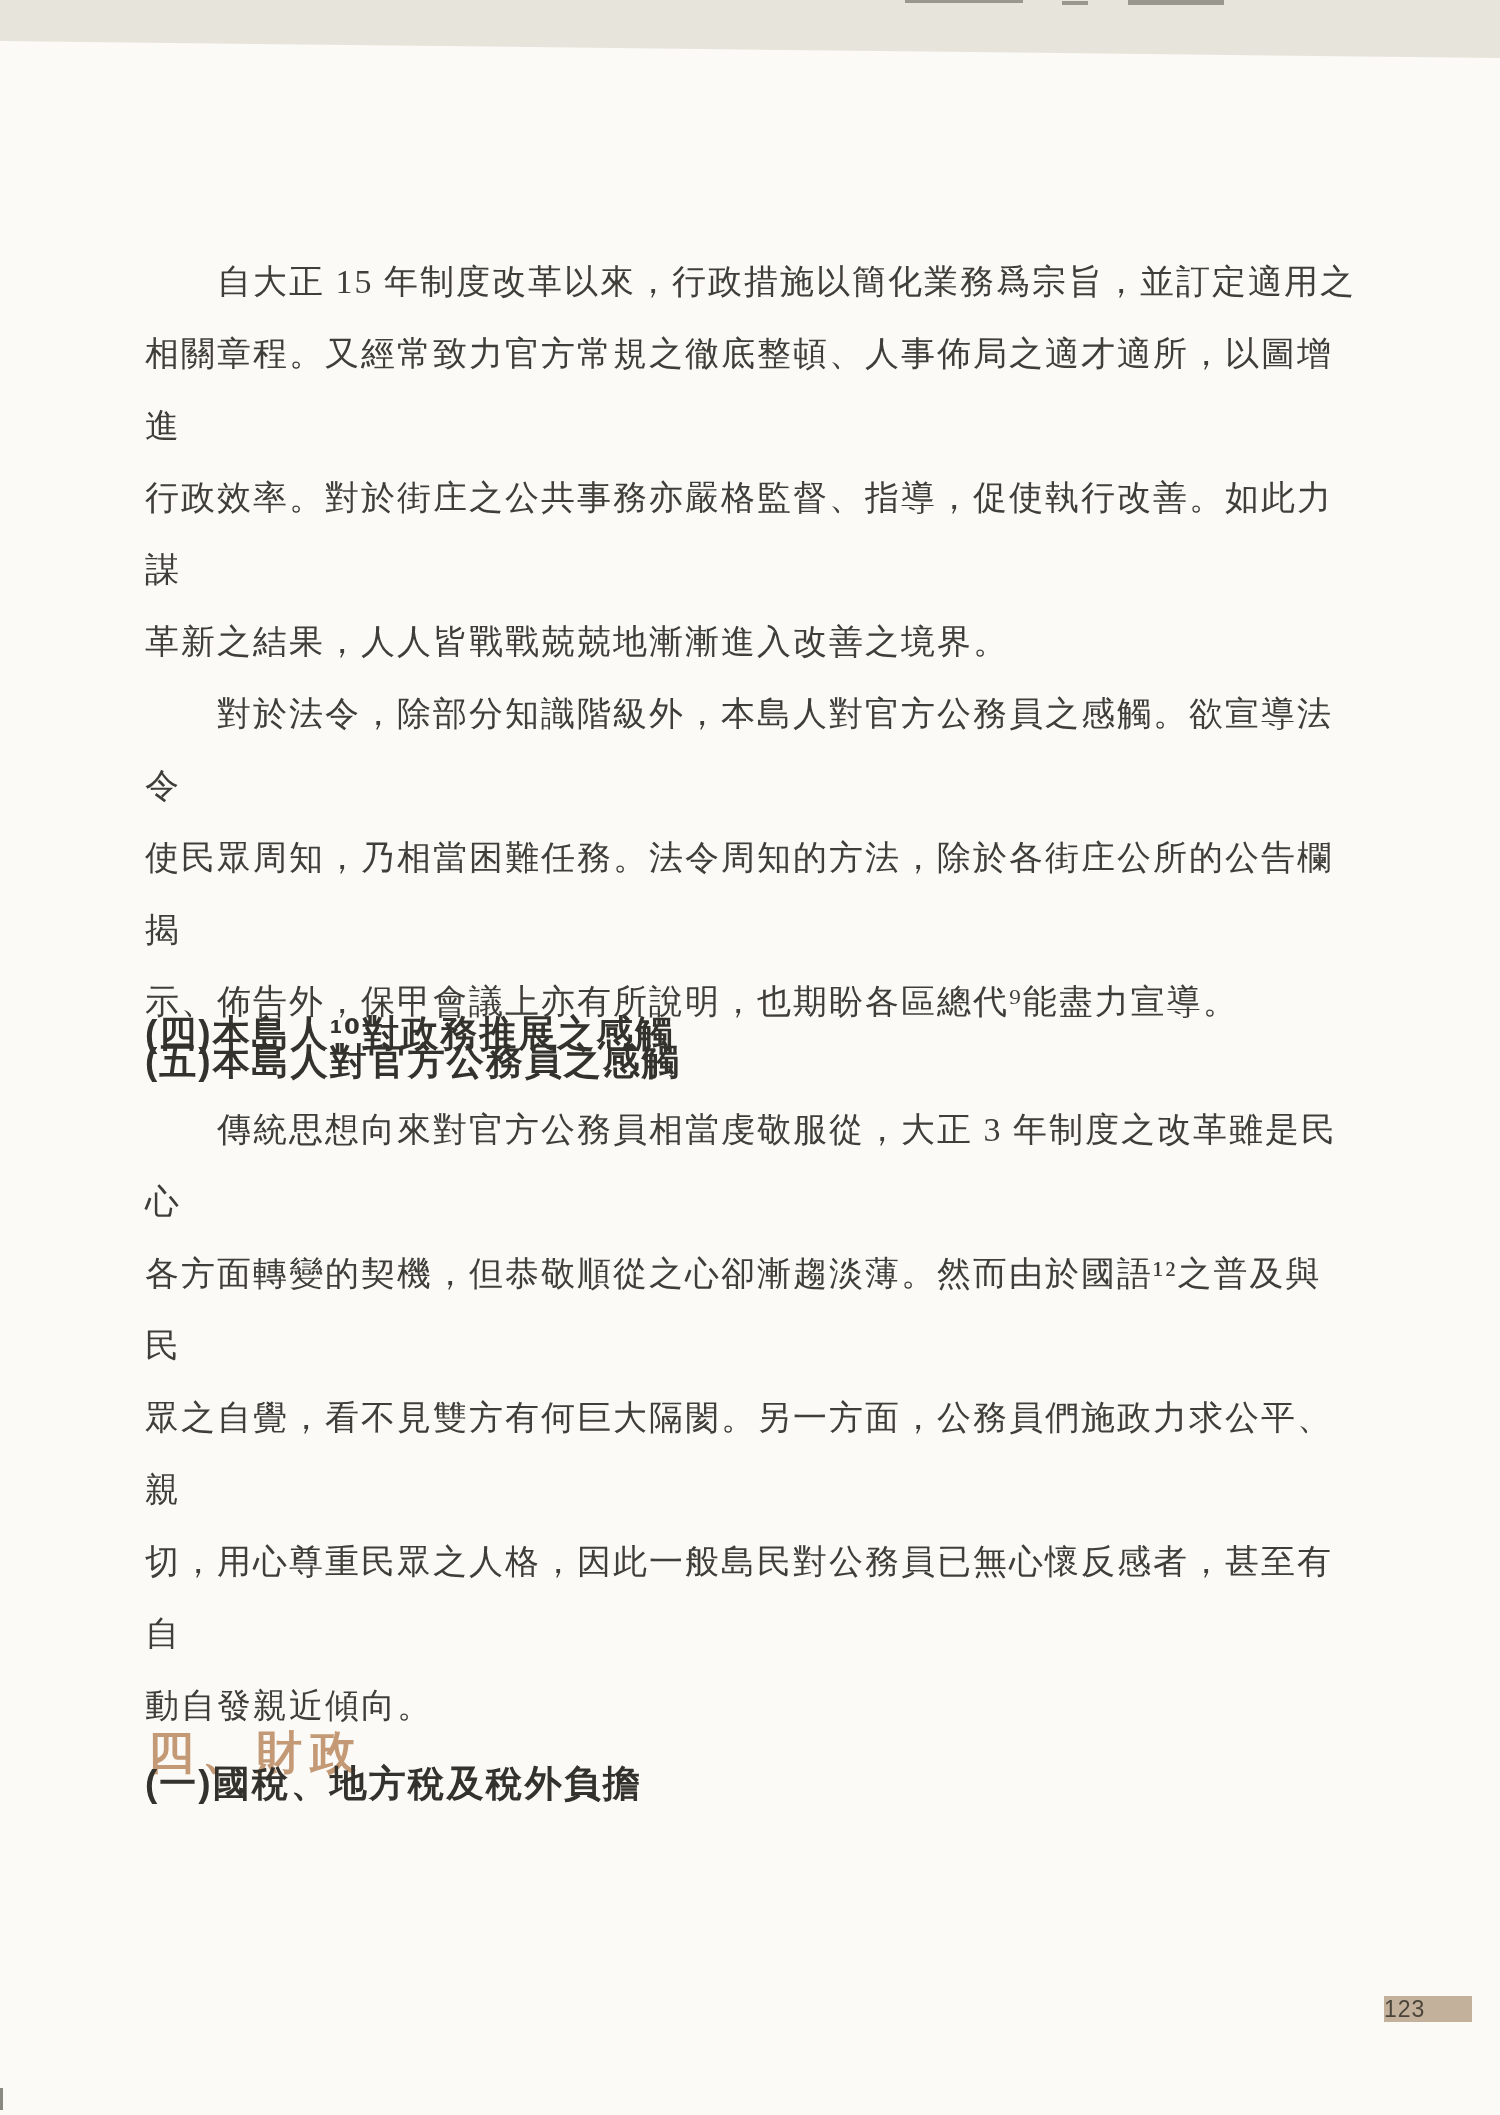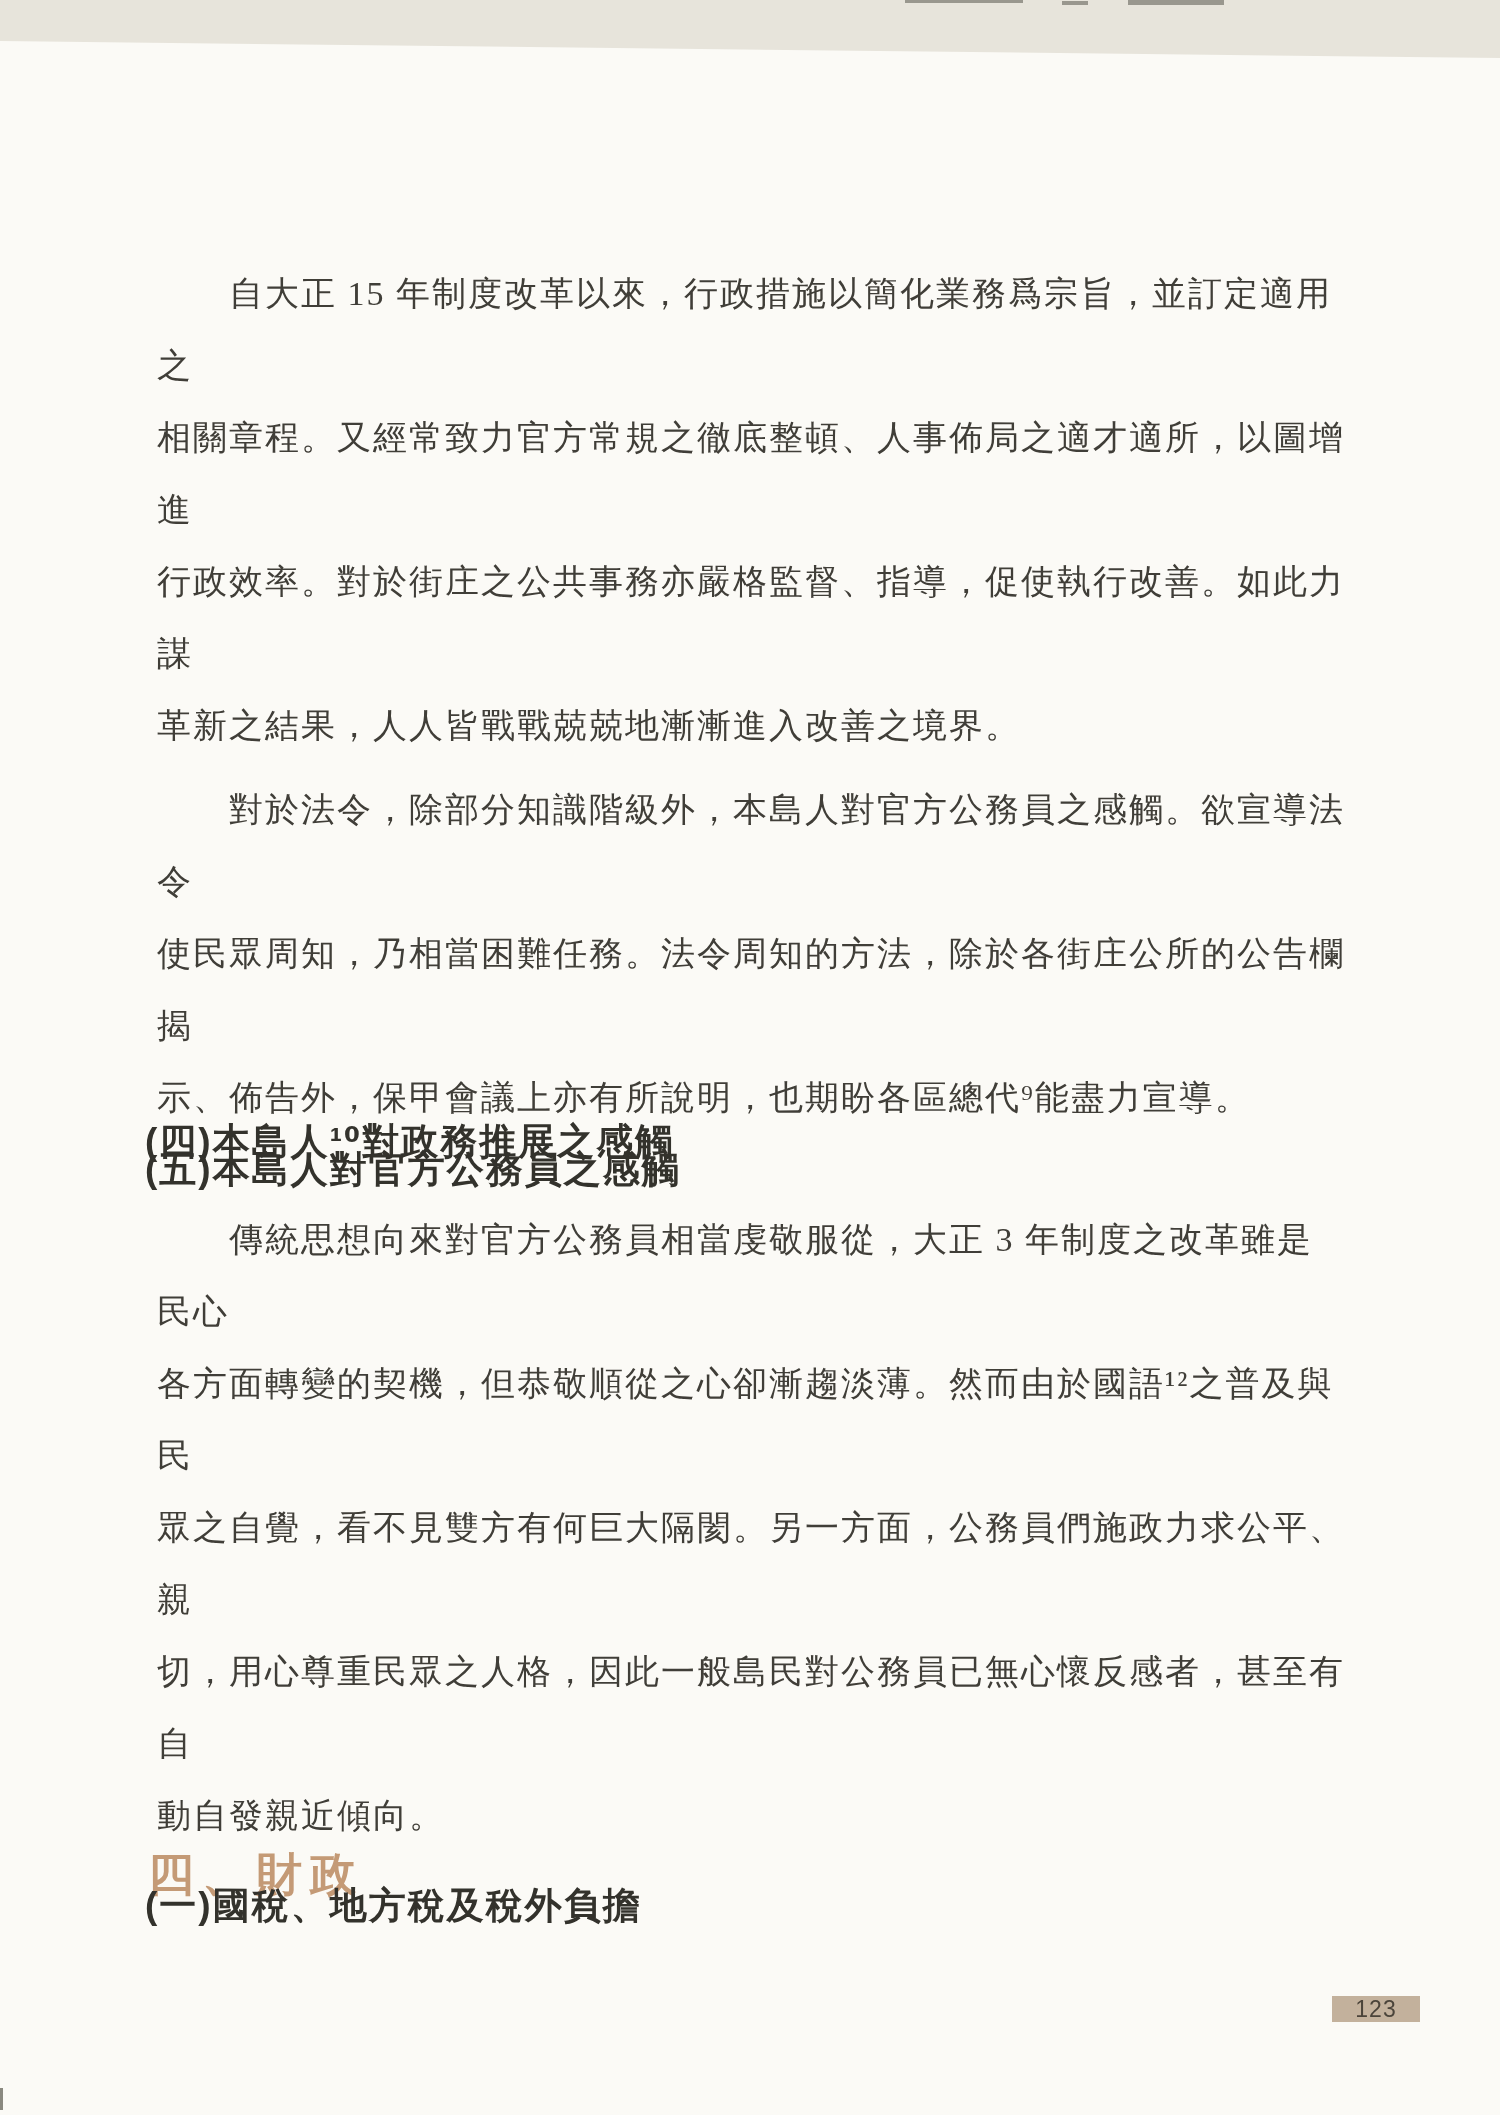--- a/index.html
+++ b/index.html
@@ -17,45 +17,45 @@
   }
   .scan-mark { position:absolute; background:#5a584f; opacity:.55; }
   .mark-a { left:905px; top:0; width:118px; height:3px; }
   .mark-b { left:1062px; top:1px; width:26px; height:4px; }
   .mark-c { left:1128px; top:0; width:96px; height:5px; }
   .mark-d { left:0; top:2088px; width:3px; height:22px; opacity:.7; }
 
   .content { position:absolute; left:145px; top:246px; width:1212px; }
 
   p.body {
-    margin:12px;
+    margin:0;
     font-size:34px; line-height:72px;
     letter-spacing:2px;
     color:#403e38;
     white-space:pre-line;
   }
   h3.sec {
     font-family:"Liberation Sans","DejaVu Sans",sans-serif;
     font-size:37px; font-weight:bold; line-height:44px;
     letter-spacing:2px;
     color:#33322c;
     margin:-26px 0 10px 0;
   }
   h2.chapter {
     font-family:"Liberation Sans","DejaVu Sans",sans-serif;
     font-size:46px; font-weight:bold; line-height:60px;
     letter-spacing:8px;
     color:#c49a76;
     margin:-20px 0 6px 3px;
   }
   .page-num {
-    position:absolute; left:1332px; top:1996px;
+    position:absolute; left:1384px; top:1996px;
     width:88px; height:26px;
     background:#c3b19c;
-    display:flex; align-items:center; justify-content:center;
+    display:flex; align-items:center; 
     font-family:"Liberation Sans","DejaVu Sans",sans-serif;
     font-size:23px; color:#4b443a; letter-spacing:1px;
   }
 </style>
 </head>
 <body>
 
 <div class="page">
 
   <div class="top-band"></div>

